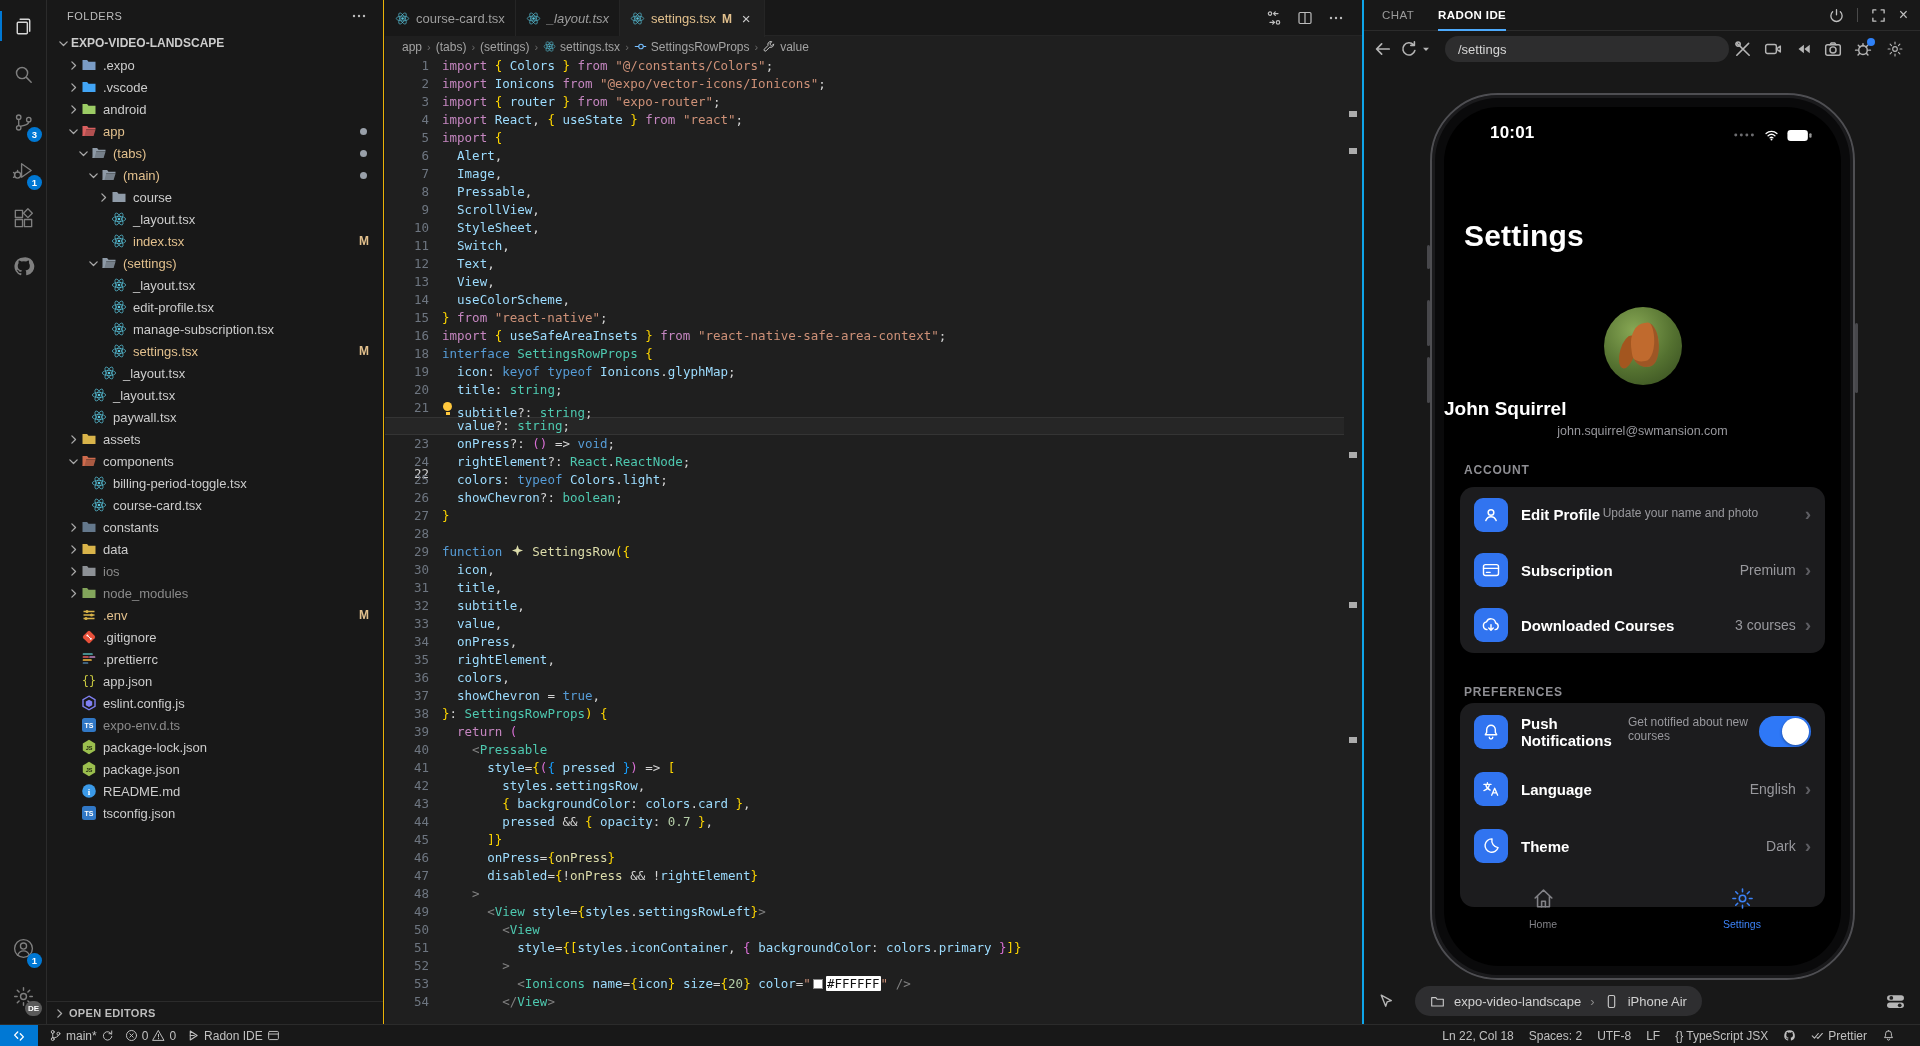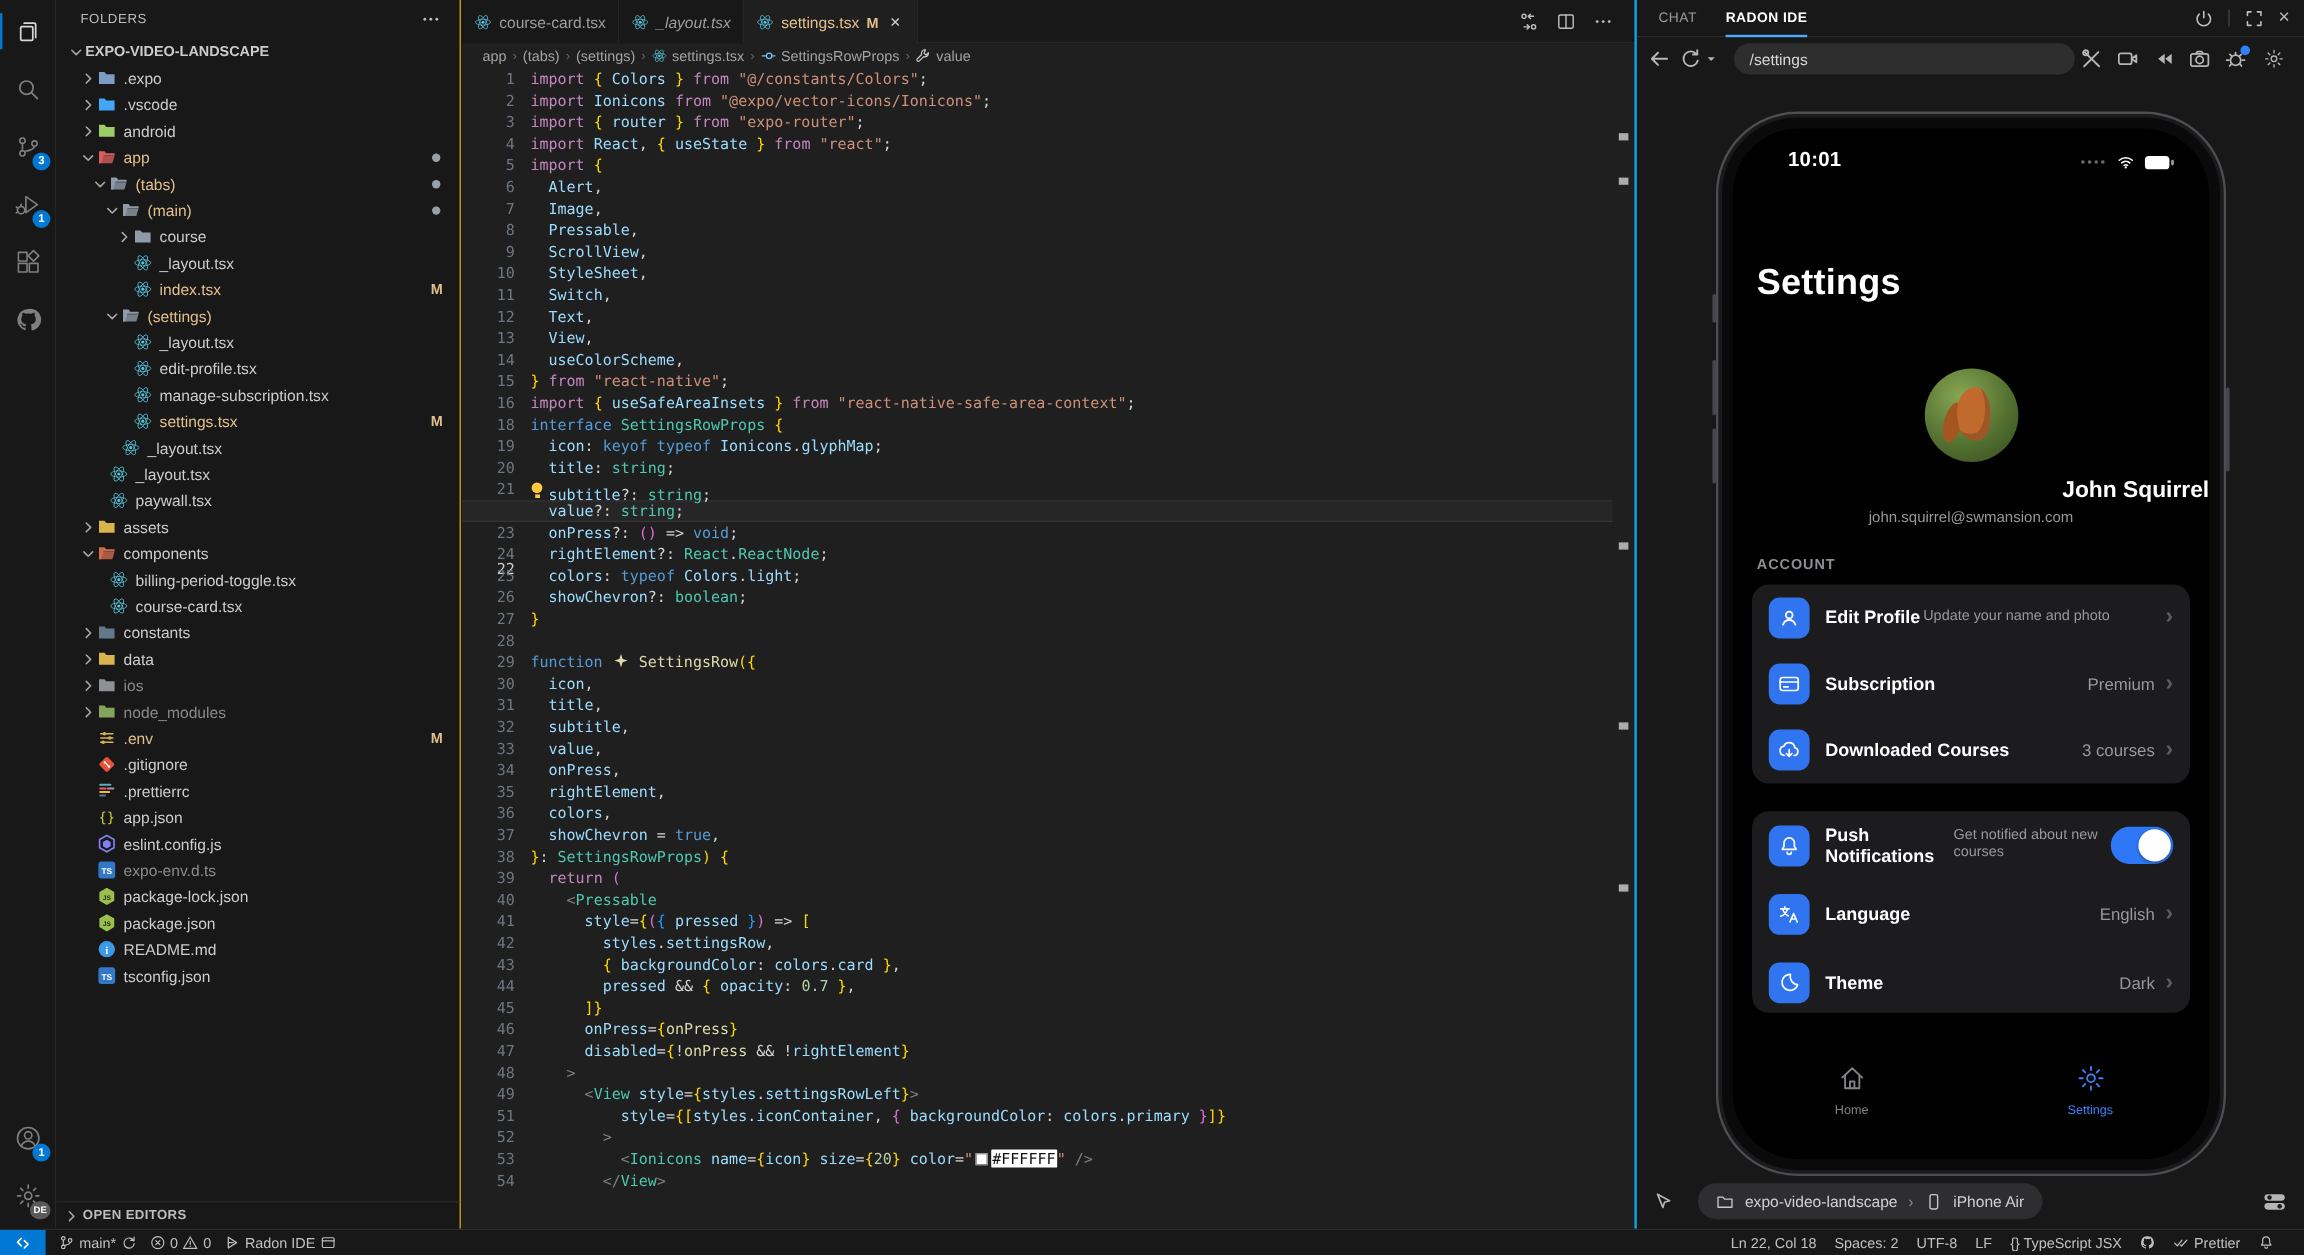--- a/index.html
+++ b/index.html
@@ -108,21 +108,21 @@
   .p-sticons .dots{width:24px;height:6px;color:#6d6d70;}
   .p-sticons .wifi{width:17px;height:14px;}
   .p-sticons .batt{width:27px;height:13px;}
   .p-title{position:absolute;left:20px;top:112px;font-size:30px;font-weight:700;color:#fff;letter-spacing:.2px;}
   .avatar{position:absolute;left:50%;transform:translateX(-50%);top:200px;width:78px;height:78px;border-radius:50%;
     background:radial-gradient(circle at 38% 30%,#87a754,#547130 55%,#33491e);overflow:hidden;}
   .avatar::before{content:"";position:absolute;left:16px;top:28px;width:15px;height:34px;background:#a3561f;
     border-radius:50% 50% 50% 50%;transform:rotate(16deg);}
   .avatar::after{content:"";position:absolute;left:27px;top:16px;width:28px;height:44px;background:#c06a2e;
     border-radius:62% 38% 46% 54%/54% 46% 62% 38%;transform:rotate(-7deg);box-shadow:inset -4px -6px 0 rgba(0,0,0,.18);}
-  .p-name{position:absolute;top:291px;width:100%;text-align:right;font-size:19px;font-weight:700;color:#fff;}
+  .p-name{position:absolute;top:291px;width:100%;text-align:left;font-size:19px;font-weight:700;color:#fff;}
   .p-email{position:absolute;top:317px;width:100%;text-align:center;font-size:12.5px;color:#98989d;}
   .p-label{position:absolute;left:20px;font-size:12px;font-weight:600;color:#8e8e93;letter-spacing:.8px;}
   .p-card{position:absolute;left:16px;right:16px;background:#1c1c1e;border-radius:14px;overflow:hidden;}
   .prow{display:flex;align-items:center;padding:0 14px;cursor:pointer;}
   .picon{width:34px;height:34px;border-radius:9px;background:#3174f0;color:#fff;display:flex;align-items:center;
     justify-content:center;margin-right:13px;flex:none;}
   .picon .icn{width:20px;height:20px;}
   .ptexts{display:flex;flex-direction:row;justify-content:space-between;gap:2.5px;}
   .ptitle{font-size:15px;font-weight:600;color:#fff;}
   .psub{font-size:12px;color:#98989d;}
@@ -924,20 +924,21 @@
         <div class="cl "><span class="ln">40</span><span class="ct"><span class="c-w">    </span><span class="c-g">&lt;</span><span class="c-t">Pressable</span></span></div>
         <div class="cl "><span class="ln">41</span><span class="ct"><span class="c-w">      </span><span class="c-v">style</span><span class="c-w">=</span><span class="c-y">{</span><span class="c-m">(</span><span class="c-u">{ </span><span class="c-v">pressed</span><span class="c-u"> }</span><span class="c-m">)</span><span class="c-w"> =&gt; </span><span class="c-y">[</span></span></div>
         <div class="cl "><span class="ln">42</span><span class="ct"><span class="c-w">        </span><span class="c-v">styles</span><span class="c-w">.</span><span class="c-v">settingsRow</span><span class="c-w">,</span></span></div>
         <div class="cl "><span class="ln">43</span><span class="ct"><span class="c-w">        </span><span class="c-y">{ </span><span class="c-v">backgroundColor</span><span class="c-w">: </span><span class="c-v">colors</span><span class="c-w">.</span><span class="c-v">card</span><span class="c-y"> }</span><span class="c-w">,</span></span></div>
         <div class="cl "><span class="ln">44</span><span class="ct"><span class="c-w">        </span><span class="c-v">pressed</span><span class="c-w"> &amp;&amp; </span><span class="c-y">{ </span><span class="c-v">opacity</span><span class="c-w">: </span><span class="c-n">0.7</span><span class="c-y"> }</span><span class="c-w">,</span></span></div>
         <div class="cl "><span class="ln">45</span><span class="ct"><span class="c-w">      </span><span class="c-y">]}</span></span></div>
         <div class="cl "><span class="ln">46</span><span class="ct"><span class="c-w">      </span><span class="c-v">onPress</span><span class="c-w">=</span><span class="c-y">{</span><span class="c-f">onPress</span><span class="c-y">}</span></span></div>
         <div class="cl "><span class="ln">47</span><span class="ct"><span class="c-w">      </span><span class="c-v">disabled</span><span class="c-w">=</span><span class="c-y">{</span><span class="c-w">!</span><span class="c-f">onPress</span><span class="c-w"> &amp;&amp; </span><span class="c-w">!</span><span class="c-v">rightElement</span><span class="c-y">}</span></span></div>
         <div class="cl "><span class="ln">48</span><span class="ct"><span class="c-w">    </span><span class="c-g">&gt;</span></span></div>
         <div class="cl "><span class="ln">49</span><span class="ct"><span class="c-w">      </span><span class="c-g">&lt;</span><span class="c-t">View</span><span class="c-w"> </span><span class="c-v">style</span><span class="c-w">=</span><span class="c-y">{</span><span class="c-v">styles</span><span class="c-w">.</span><span class="c-v">settingsRowLeft</span><span class="c-y">}</span><span class="c-g">&gt;</span></span></div>
+        <div class="cl "><span class="ln">50</span><span class="ct"><span class="c-w">        </span><span class="c-g">&lt;</span><span class="c-t">View</span></span></div>
         <div class="cl "><span class="ln">51</span><span class="ct"><span class="c-w">          </span><span class="c-v">style</span><span class="c-w">=</span><span class="c-y">{[</span><span class="c-v">styles</span><span class="c-w">.</span><span class="c-v">iconContainer</span><span class="c-w">, </span><span class="c-m">{ </span><span class="c-v">backgroundColor</span><span class="c-w">: </span><span class="c-v">colors</span><span class="c-w">.</span><span class="c-v">primary</span><span class="c-m"> }</span><span class="c-y">]}</span></span></div>
         <div class="cl "><span class="ln">52</span><span class="ct"><span class="c-w">        </span><span class="c-g">&gt;</span></span></div>
         <div class="cl "><span class="ln">53</span><span class="ct"><span class="c-w">          </span><span class="c-g">&lt;</span><span class="c-t">Ionicons</span><span class="c-w"> </span><span class="c-v">name</span><span class="c-w">=</span><span class="c-y">{</span><span class="c-v">icon</span><span class="c-y">}</span><span class="c-w"> </span><span class="c-v">size</span><span class="c-w">=</span><span class="c-y">{</span><span class="c-n">20</span><span class="c-y">}</span><span class="c-w"> </span><span class="c-v">color</span><span class="c-w">=</span><span class="c-s">"</span><span class="swatch"></span><span class="hlw">#FFFFFF</span><span class="c-s">"</span><span class="c-w"> </span><span class="c-g">/&gt;</span></span></div>
         <div class="cl "><span class="ln">54</span><span class="ct"><span class="c-w">        </span><span class="c-g">&lt;/</span><span class="c-t">View</span><span class="c-g">&gt;</span></span></div>
       </div>
     <div class="ovr" id="ovr">
         <span class="mark" style="top:54px"></span>
         <span class="mark" style="top:91px"></span>
         <span class="mark" style="top:395px"></span>
         <span class="mark" style="top:545px"></span>
@@ -1111,21 +1112,21 @@
                   <span class="ptitle">Downloaded Courses</span>
      </span>
      <span class="pright">
      <span class="pval">3 courses</span>
 
      <span class="pchev">›</span>
      </span>
               </div>
             </div>
             <div class="p-label" style="top:578px">PREFERENCES</div>
-            <div class="p-card" style="top:569px;height:168px">
+            <div class="p-card" style="top:596px;height:204px">
               <div class="prow" style="height:57.4px">
      <span class="picon">
                   <span class="icn">
                     <svg viewBox="0 0 24 24" fill="none" stroke="currentColor" stroke-width="1.7" stroke-linecap="round" stroke-linejoin="round">
                       <path d="M12 3.8a5.2 5.2 0 0 1 5.2 5.2v3.4l1.7 2.9H5.1l1.7-2.9V9A5.2 5.2 0 0 1 12 3.8zM9.9 18.3a2.1 2.1 0 0 0 4.2 0"></path>
                     </svg>
                   </span>
                 </span>
      <span class="ptexts">
                   <span class="ptitle">Push Notifications</span>

